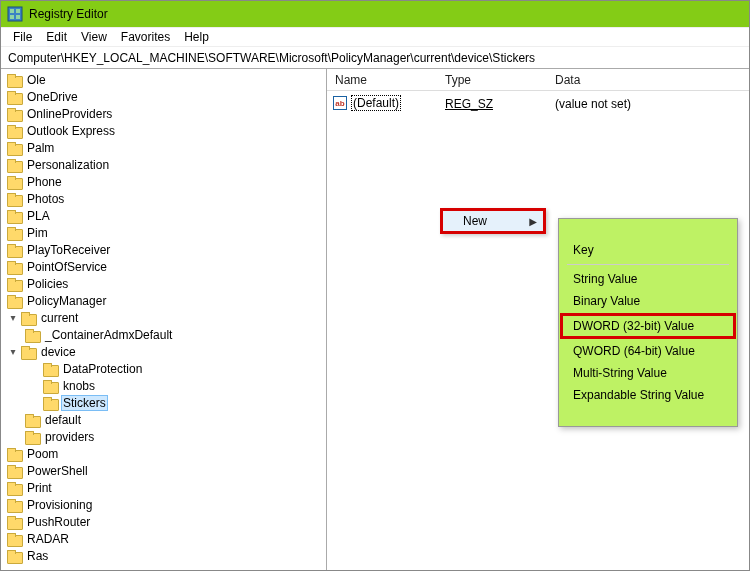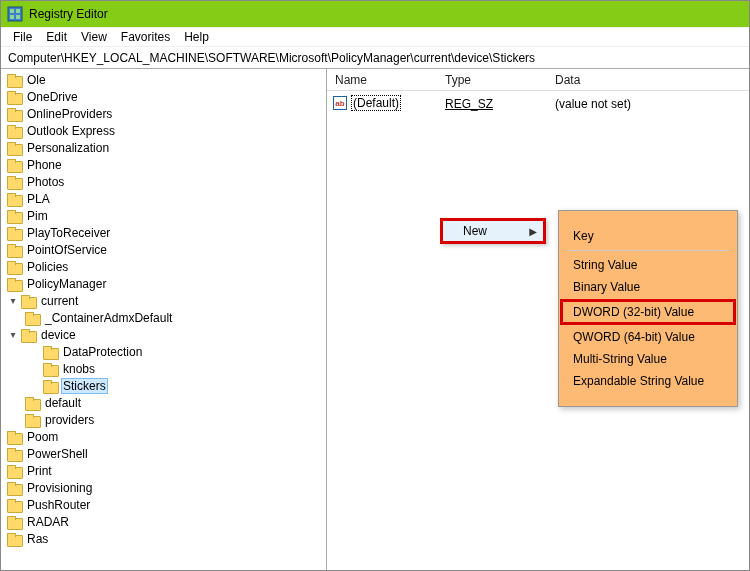--- a/index.html
+++ b/index.html
@@ -36,31 +36,31 @@
   .col-type { width: 110px; }
   .col-data { flex: 1; }
   .vals { flex: 1; position: relative; }
   .val-row { display: flex; align-items: flex-end; height: 20px; }
   .val-name { width: 110px; display: flex; align-items: center; padding-left: 6px; gap: 4px; }
   .val-type { width: 110px; padding-left: 8px; text-decoration: underline; }
   .val-data { flex: 1; padding-left: 8px; }
   .val-icon { width: 14px; height: 14px; border: 1px solid #1a62a3; display: inline-flex; align-items: center; justify-content: center; font-size: 8px; color: #c0392b; font-weight: bold; background: #fff; }
   .default-label { border: 1px dotted #000; padding: 0 1px; }
   .ctx1 {
-    position: absolute; left: 440px; top: 218px; width: 106px; height: 26px;
+    position: absolute; left: 440px; top: 208px; width: 106px; height: 26px;
     border: 3px solid #d60000; background: #fff; display: flex; align-items: center;
     box-shadow: 2px 2px 4px rgba(0,0,0,0.2);
   }
   .ctx1-inner { display: flex; align-items: center; width: 100%; height: 100%; background: #e5f1fb; }
   .ctx1-label { padding-left: 20px; flex: 1; }
   .ctx1-arrow { width: 20px; text-align: center; font-size: 10px; color: #333; }
   .ctx2 {
-    position: absolute; left: 558px; top: 210px; width: 180px;
-    background: #fdba74; border: 1px solid #999; box-shadow: 2px 2px 6px rgba(0,0,0,0.25);
-    padding: 14px 2px;
+    position: absolute; left: 558px; top: 218px; width: 180px;
+    background: #bef264; border: 1px solid #999; box-shadow: 2px 2px 6px rgba(0,0,0,0.25);
+    padding: 20px 2px;
   }
   .ctx2-item { height: 22px; display: flex; align-items: center; padding: 0 12px; cursor: default; }
   .ctx2-sep { height: 1px; background: #ccc; margin: 3px 6px; }
   .ctx2-item.highlight { border: 3px solid #d60000; margin: 1px -1px; padding: 0 10px; height: 26px; position: relative; z-index: 1; }
   
   ::-webkit-scrollbar { width: 16px; }
   ::-webkit-scrollbar-track { background: #f0f0f0; }
   ::-webkit-scrollbar-thumb { background: #c1c1c1; }
 </style>
 </head>
@@ -104,20 +104,24 @@
           <span class="folder-icon"></span>
           <span class="tree-label">OneDrive</span>
         </div>
       <div class="tree-row indent-0">
           <span class="folder-icon"></span>
           <span class="tree-label">OnlineProviders</span>
         </div>
       <div class="tree-row indent-0">
           <span class="folder-icon"></span>
           <span class="tree-label">Outlook Express</span>
+        </div>
+      <div class="tree-row indent-0">
+          <span class="folder-icon"></span>
+          <span class="tree-label">Palm</span>
         </div>
       <div class="tree-row indent-0">
           <span class="folder-icon"></span>
           <span class="tree-label">Personalization</span>
         </div>
       <div class="tree-row indent-0">
           <span class="folder-icon"></span>
           <span class="tree-label">Phone</span>
         </div>
       <div class="tree-row indent-0">

